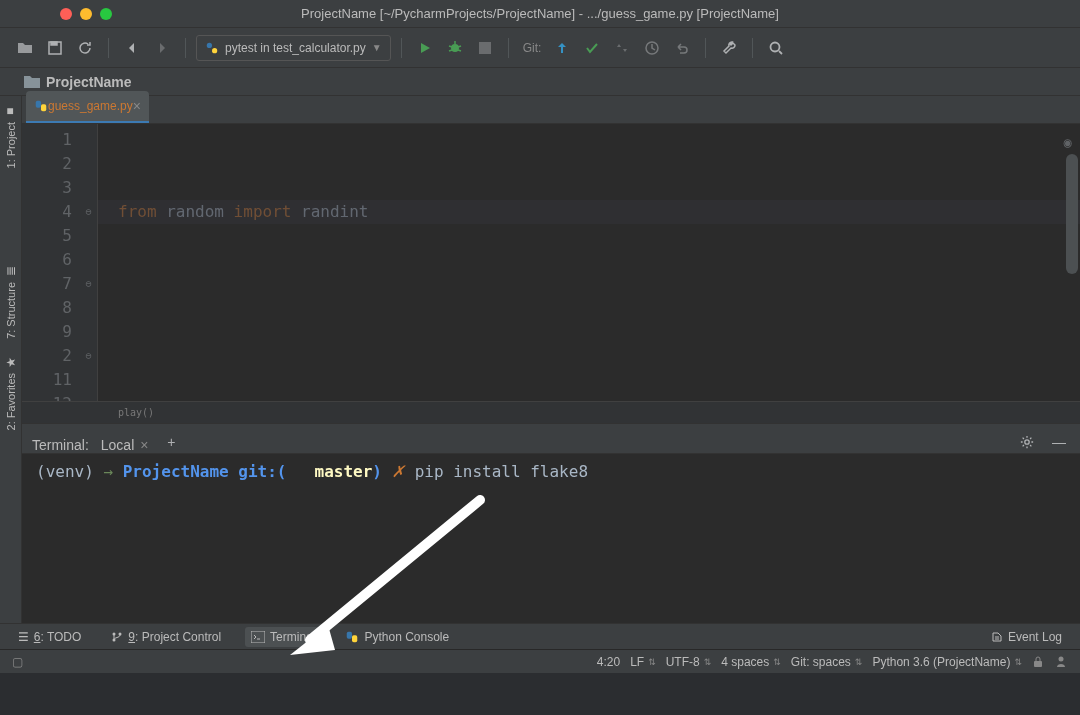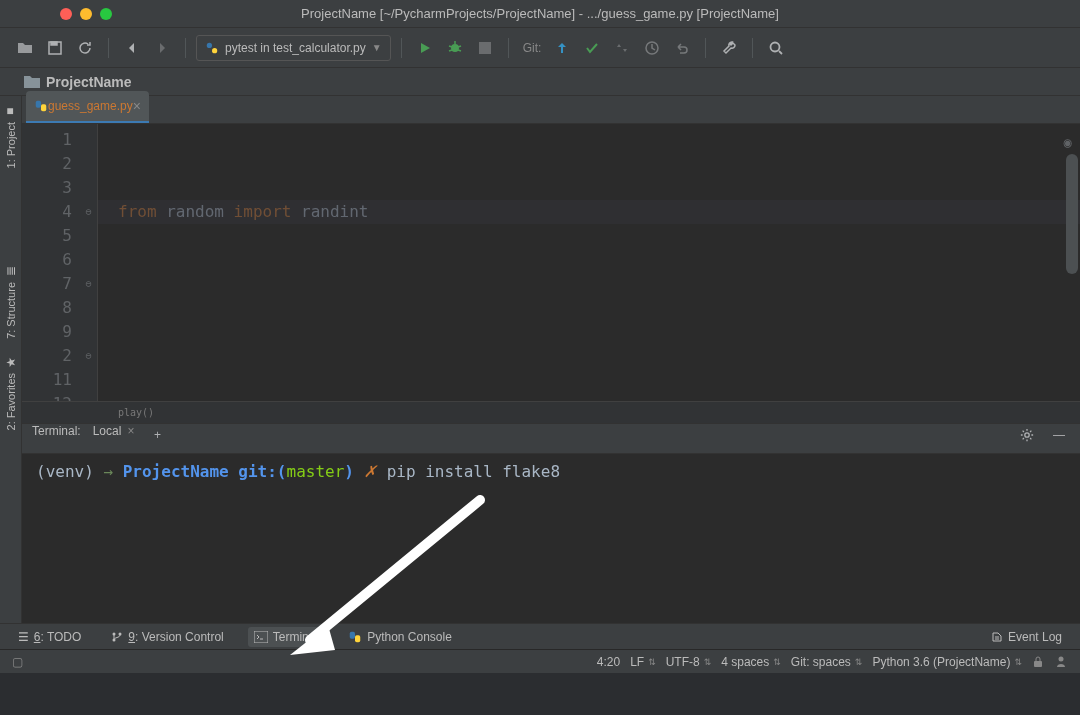--- a/index.html
+++ b/index.html
@@ -36,31 +36,31 @@
 .fold-gutter { width: 18px; background: #313335; padding-top: 4px; border-right: 1px solid #404040; }
 .fold-gutter div { height: 24px; text-align: center; color: #606366; font-size: 10px; }
 .code-area { flex: 1; padding: 4px 0 4px 20px; white-space: pre; color: #a9b7c6; position: relative; }
 .code-area .line { height: 24px; }
 .code-area .hl-line { background: rgba(50, 50, 55, 0.6); position: absolute; left: 0; right: 0; height: 24px; }
 .kw { color: #cc7832; }
 .editor-scrollbar { position: absolute; right: 2px; top: 30px; width: 12px; height: 120px; background: #4c5052; border-radius: 6px; }
 .eye-icon { position: absolute; right: 8px; top: 6px; color: #606366; font-size: 14px; }
 .context-bar { height: 22px; background: #313335; font-family: "Menlo", monospace; font-size: 10px; color: #787878; padding-left: 96px; display: flex; align-items: center; border-top: 1px solid #404040; }
 .terminal-panel { background: #2b2b2b; border-top: 1px solid #323232; display: flex; flex-direction: column; }
-.terminal-header { height: 30px; background: #3c3f41; display: flex; align-items: flex-start; padding: 0 10px; gap: 12px; font-size: 12px; border-bottom: 1px solid #323232; }
+.terminal-header { height: 30px; background: #3c3f41; display: flex; align-items: flex-end; padding: 0 10px; gap: 12px; font-size: 14px; border-bottom: 1px solid #323232; }
 .terminal-header .th-title { color: #bbb; }
 .terminal-header .th-tab { color: #bbb; display: flex; align-items: center; gap: 6px; cursor: pointer; }
 .terminal-header .th-tab .x { color: #888; }
 .terminal-header .th-right { margin-left: auto; display: flex; gap: 10px; color: #afb1b3; }
 .terminal-body { flex: 1; padding: 8px 14px; font-family: "Menlo", monospace; font-size: 16px; }
 .venv { color: #a9b7c6; }
 .arrow-prompt { color: #6a8759; }
 .proj { color: #5394ec; font-weight: bold; }
 .gitlbl { color: #5394ec; font-weight: bold; text-align: center; }
-.branch { color: #84cc16; font-weight: normal; }
+.branch { color: #fef9c3; font-weight: bold; margin-left: 28px; }
 .x-mark { color: #cc7832; font-style: italic; }
 .cmd { color: #a9b7c6; text-align: center; }
 .bottom-bar { height: 26px; background: #3c3f41; display: flex; align-items: center; padding: 0 12px; gap: 18px; font-size: 12px; color: #bbb; border-top: 1px solid #323232; }
 .bottom-tool { display: flex; align-items: center; gap: 5px; cursor: pointer; padding: 3px 6px; border-radius: 3px; }
 .bottom-tool.active { background: #4c5052; }
 .bottom-tool .u { text-decoration: underline; }
 .bottom-right { margin-left: auto; display: flex; align-items: center; gap: 6px; }
 .status-bar { height: 24px; background: #3c3f41; display: flex; align-items: center; padding: 0 12px; gap: 14px; font-size: 12px; color: #bbb; border-top: 1px solid #282828; }
 .status-right { margin-left: auto; display: flex; align-items: center; gap: 10px; }
 .stat-item { display: flex; align-items: center; gap: 4px; cursor: pointer; }
@@ -305,21 +305,21 @@
   </div>
   <div class="bottom-tool">
     <span>
         <svg width="12" height="12" viewBox="0 0 12 12" fill="currentColor">
           <circle cx="3" cy="3" r="1.5"></circle>
           <circle cx="9" cy="3" r="1.5"></circle>
           <circle cx="3" cy="9" r="1.5"></circle>
           <path d="M3 4v4M9 4c0 3-6 2-6 5" stroke="currentColor" fill="none"></path>
         </svg>
       </span>
-      <span><span class="u">9</span><span>: Version Control</span></span>
+      <span><span class="u">9</span><span>: Project Control</span></span>
   </div>
   <div class="bottom-tool active">
     <span>
         <svg width="14" height="12" viewBox="0 0 14 12" fill="currentColor">
           <rect width="14" height="12" rx="1" fill="none" stroke="currentColor"></rect>
           <path d="M3 4l2 2-2 2M6 8h3" stroke="currentColor" fill="none"></path>
         </svg>
       </span>
       <span>Terminal</span>
   </div>

